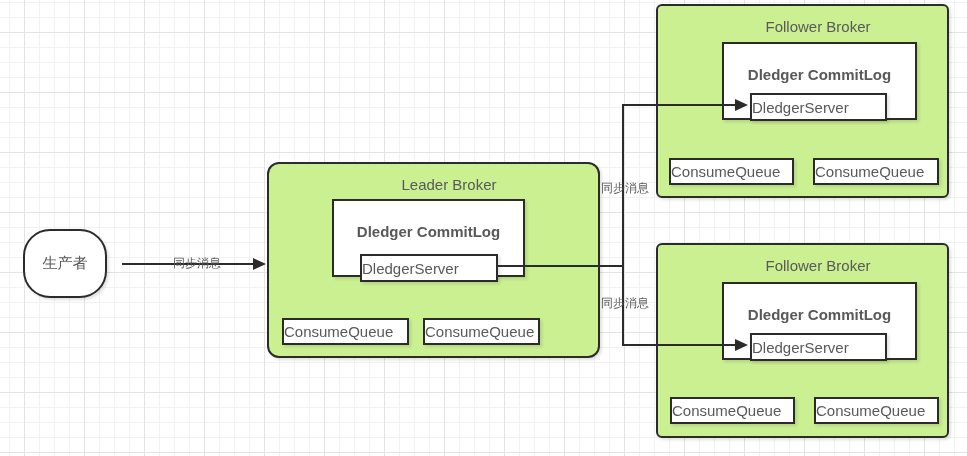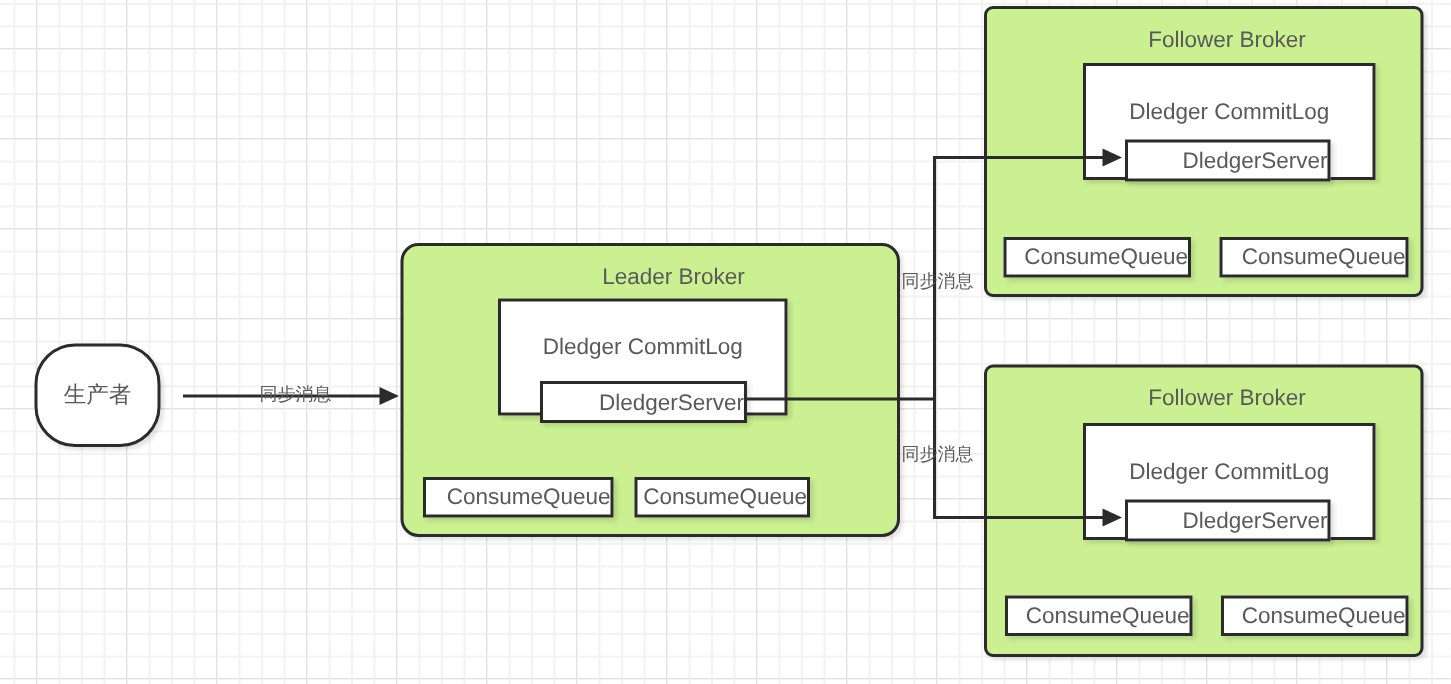--- a/index.html
+++ b/index.html
@@ -42,22 +42,23 @@
     border-radius:6px;
     display:block;
   }
   .broker-title{
     position:absolute;left:0;right:0;top:12px;
     text-align:center;color:var(--text);font-size:15px;padding-left:31px;
   }
   .commitlog{
     display:flex;align-items:center;justify-content:center;
     padding-bottom:14px;
+    font-weight:bold;
   }
-  .server,.queue{display:flex;align-items:center;justify-content:flex-end}
+  .server,.queue{display:flex;align-items:center;justify-content:flex-start}
   .edge-layer{
     position:absolute;left:0;top:0;z-index:5;pointer-events:none;
   }
   .edge-layer line{stroke:var(--stroke);stroke-width:2}
   .edge-layer polygon{fill:var(--stroke)}
   .edge-label{
     position:absolute;z-index:6;
     transform:translate(-50%,-50%);
     color:var(--text);font-size:12px;white-space:nowrap;
   }

